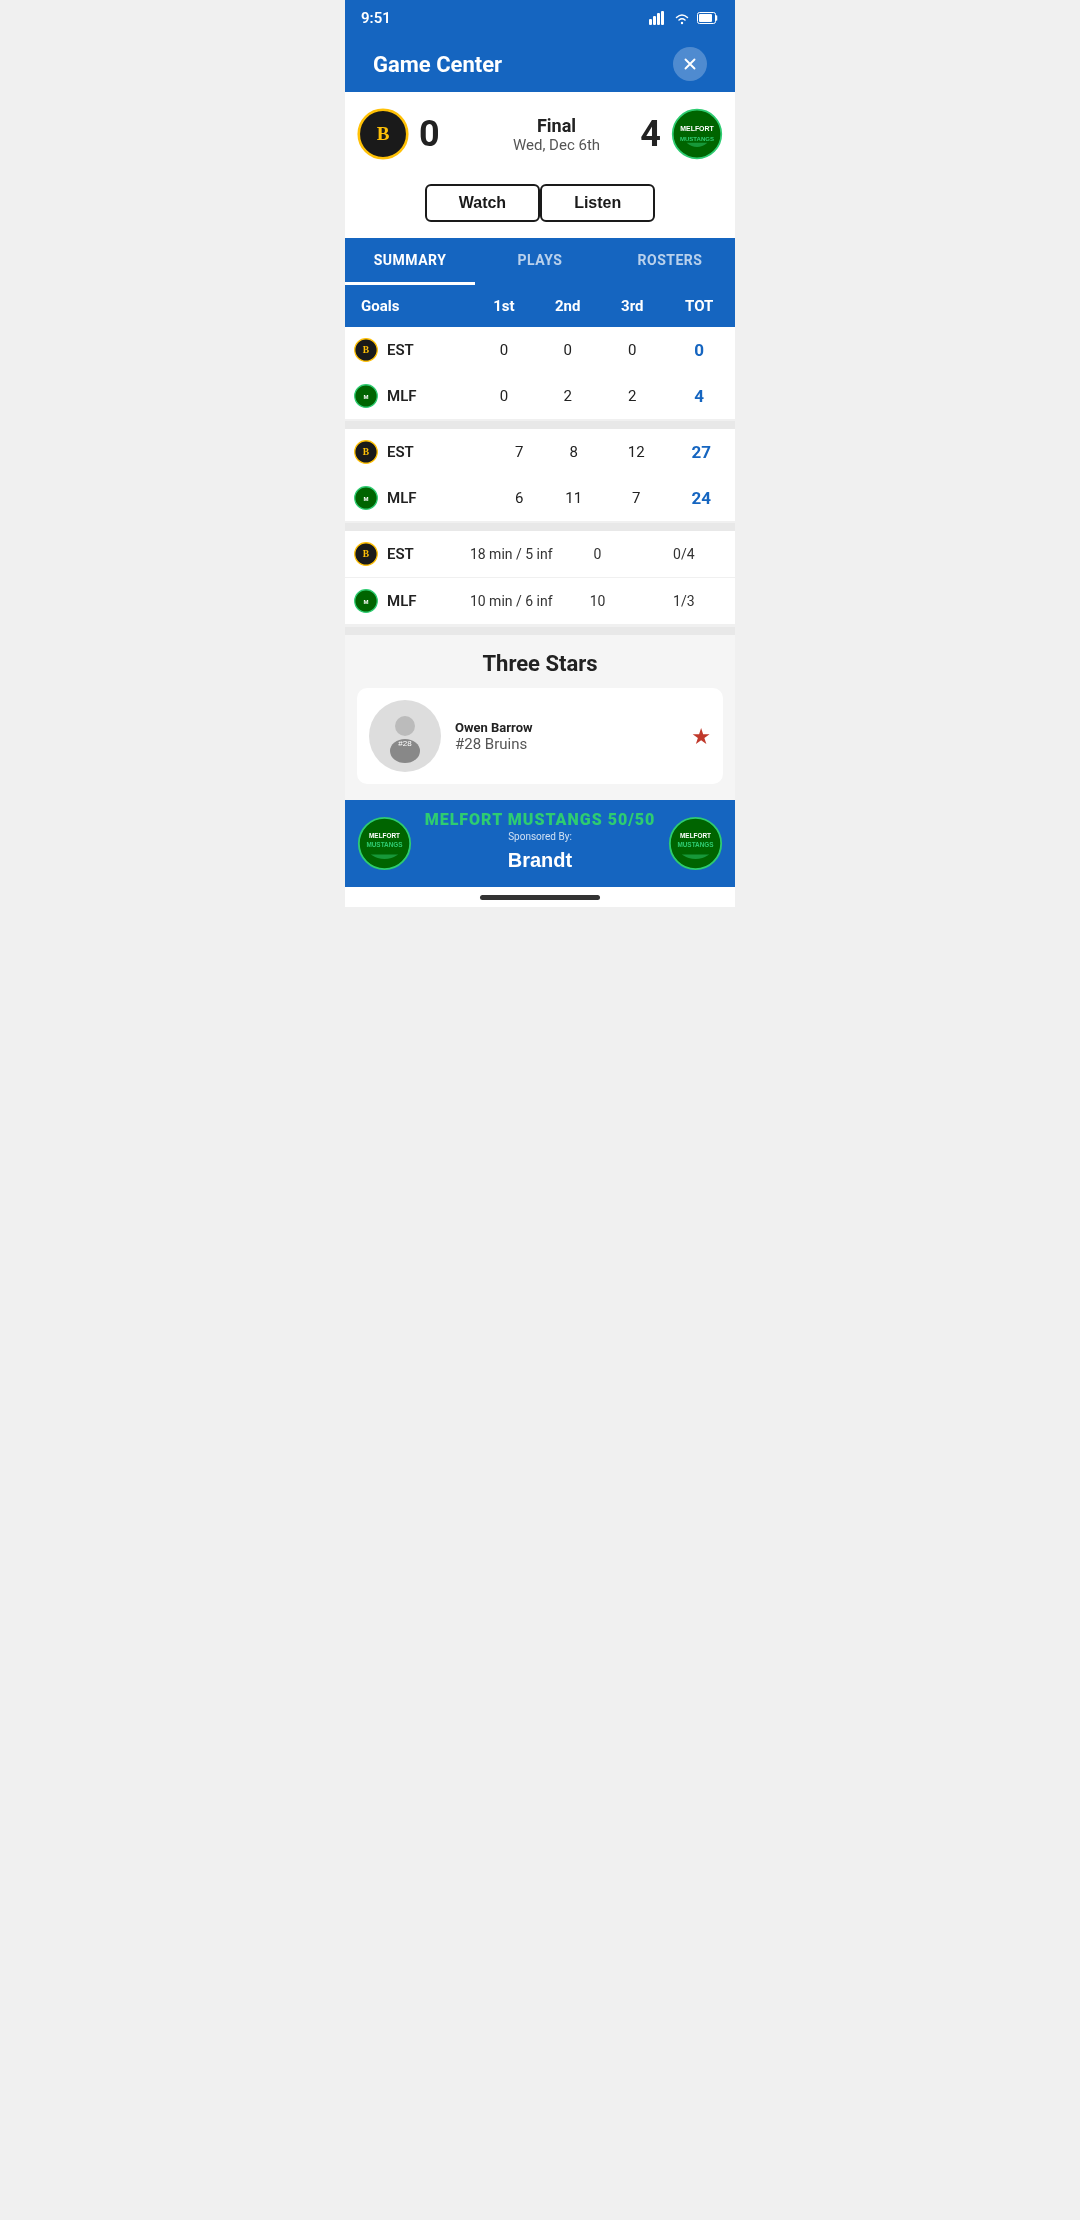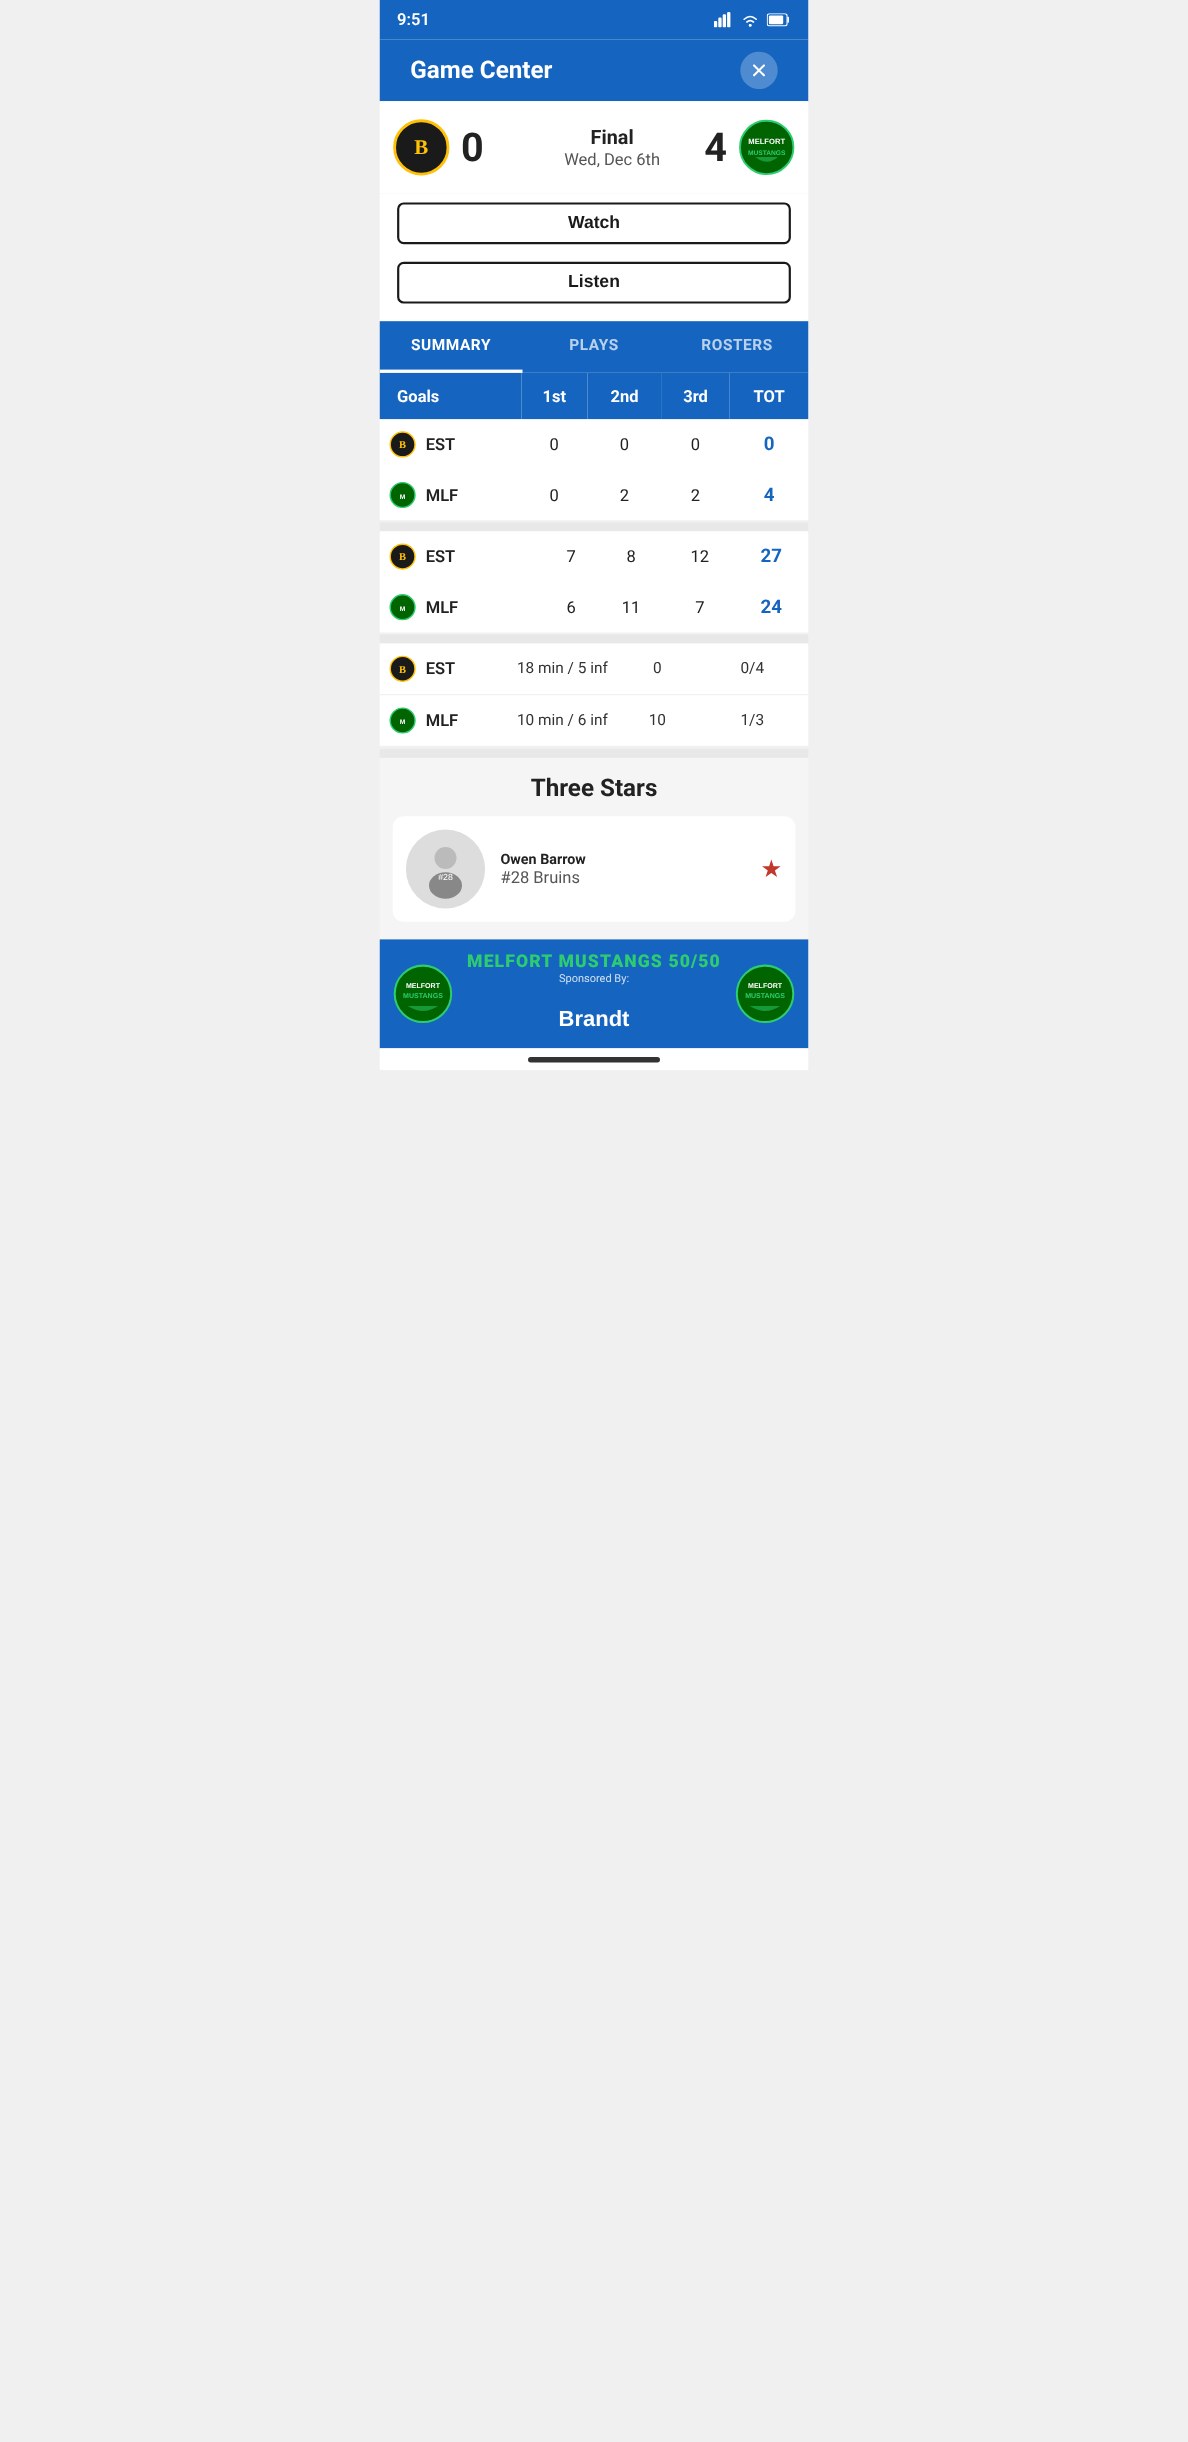--- a/index.html
+++ b/index.html
@@ -60,23 +60,21 @@
     .team-score { font-size: 36px; font-weight: 700; color: #222; }
     .game-info { text-align: center; margin-left: 33px; }
     .game-status { font-size: 18px; font-weight: 700; color: #222; }
     .game-date { font-size: 15px; color: #555; }
 
     
     .action-buttons {
       background: white;
       display: flex;
       justify-content: center;
-      gap: 16px;
       padding: 8px 16px 16px;
-      flex-direction: column;
     }
     .action-btn {
       border: 2px solid #1a1a1a;
       background: white;
       color: #1a1a1a;
       font-size: 16px;
       font-weight: 600;
       padding: 8px 32px;
       border-radius: 6px;
       cursor: pointer;
@@ -182,21 +180,21 @@
       display: flex;
       align-items: center;
       justify-content: space-between;
       padding: 10px 12px;
       min-height: 70px;
     }
     .banner-logo-left { width: 55px; height: 55px; }
     .banner-text { text-align: center; flex: 1; }
     .banner-main { font-size: 16px; font-weight: 900; color: #2ecc71; letter-spacing: 1px; text-transform: uppercase; text-align: center; }
     .banner-sponsored { font-size: 10px; color: rgba(255,255,255,0.8); margin-top: 2px; }
-    .banner-brand { font-size: 20px; font-weight: 900; color: white; margin-top: 18px; }
+    .banner-brand { font-size: 20px; font-weight: 900; color: white; margin-top: 6px; }
     .banner-logo-right { width: 55px; height: 55px; }
 
     
     .home-indicator {
       background: white;
       height: 20px;
       display: flex; align-items: center; justify-content: center;
     }
     .home-bar {
       width: 120px; height: 5px;

